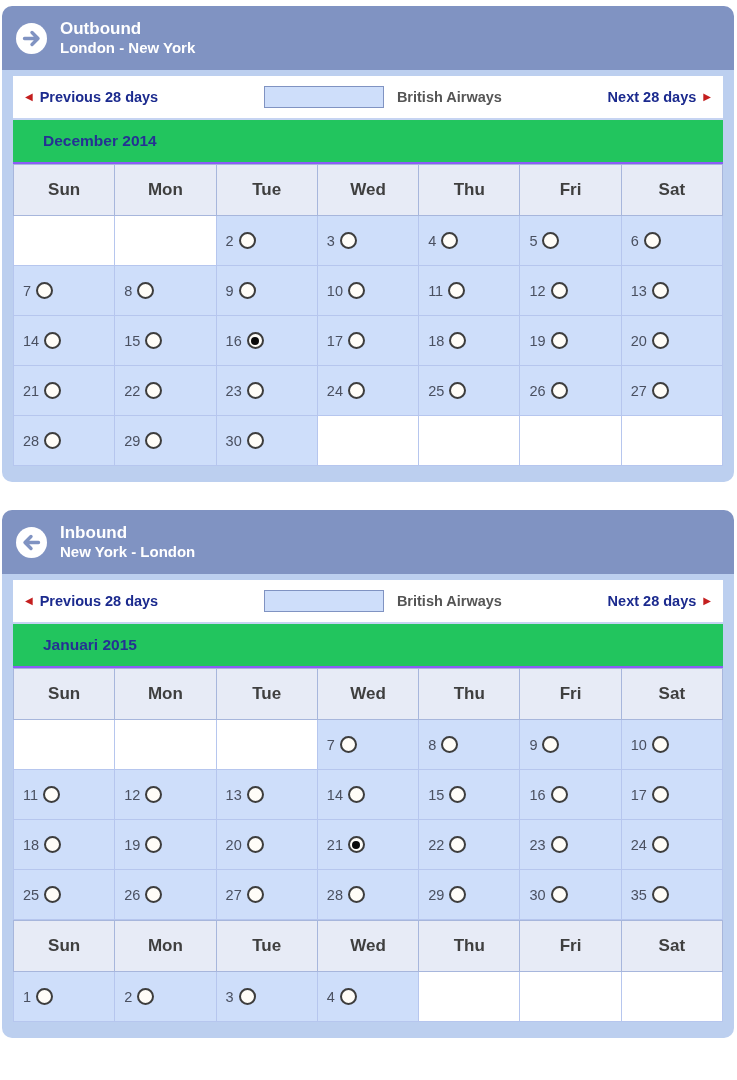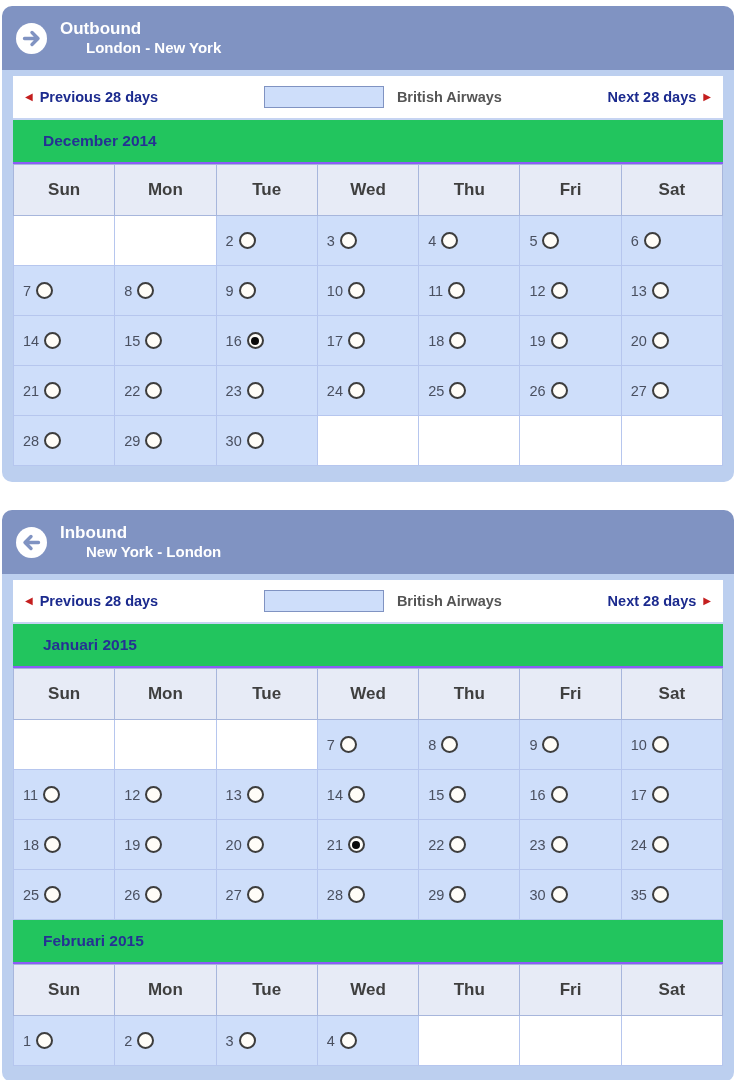--- a/index.html
+++ b/index.html
@@ -18,21 +18,21 @@
     border-radius:10px 10px 0 0;
     height:64px;
     display:flex;
     align-items:center;
     padding:0 14px;
     gap:13px;
   }
   .dir-icon { flex:0 0 auto; line-height:0; }
   .titles { display:flex; flex-direction:column; justify-content:space-between; }
   .sec-title { color:#ffffff; font-weight:bold; font-size:17px; line-height:1.2; }
-  .sec-route { color:#ffffff; font-weight:bold; font-size:15px; line-height:1.2;margin-left:26px; }
+  .sec-route { color:#ffffff; font-weight:bold; font-size:15px; line-height:1.2; }
 
   .section-body {
     background:#bccfef;
     padding:6px 11px 16px 11px;
     border-radius:0 0 10px 10px;
   }
   .inner { background:#ffffff; }
 
   .nav-row {
     height:42px;
@@ -537,21 +537,20 @@
                   </td>
                   <td class="filled">
                     <span class="cell">
                       <span class="day-num">35</span>
                       <span class="radio"></span>
                     </span>
                   </td>
                 </tr>
               </tbody>
             </table>
-            <div class="month-title">Februari 2015</div>
             <table class="cal">
               <thead>
                 <tr>
                   <th>Sun</th>
                   <th>Mon</th>
                   <th>Tue</th>
                   <th>Wed</th>
                   <th>Thu</th>
                   <th>Fri</th>
                   <th>Sat</th>

